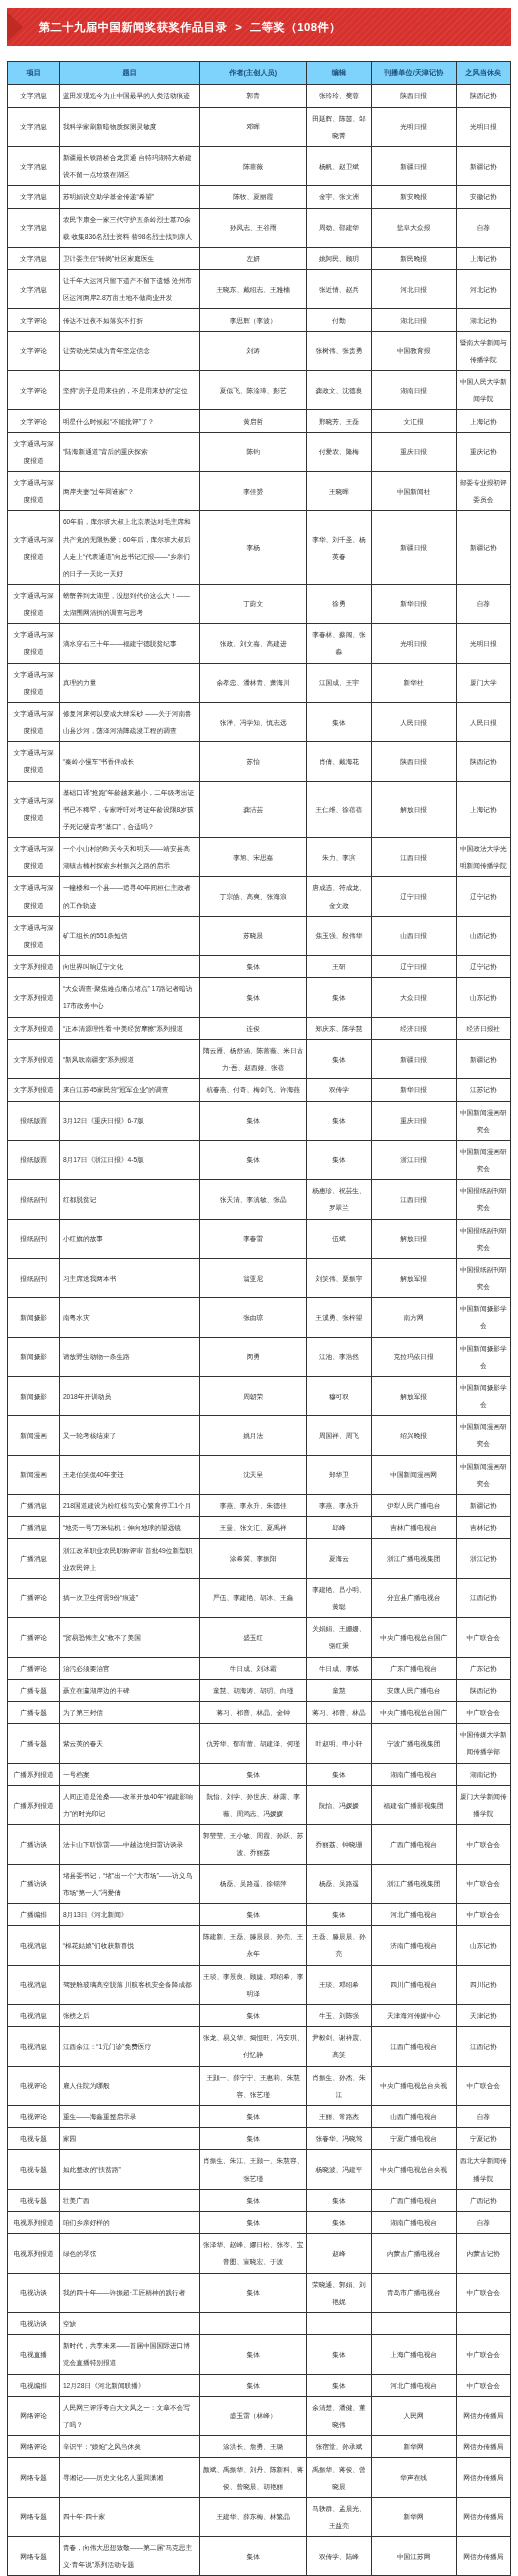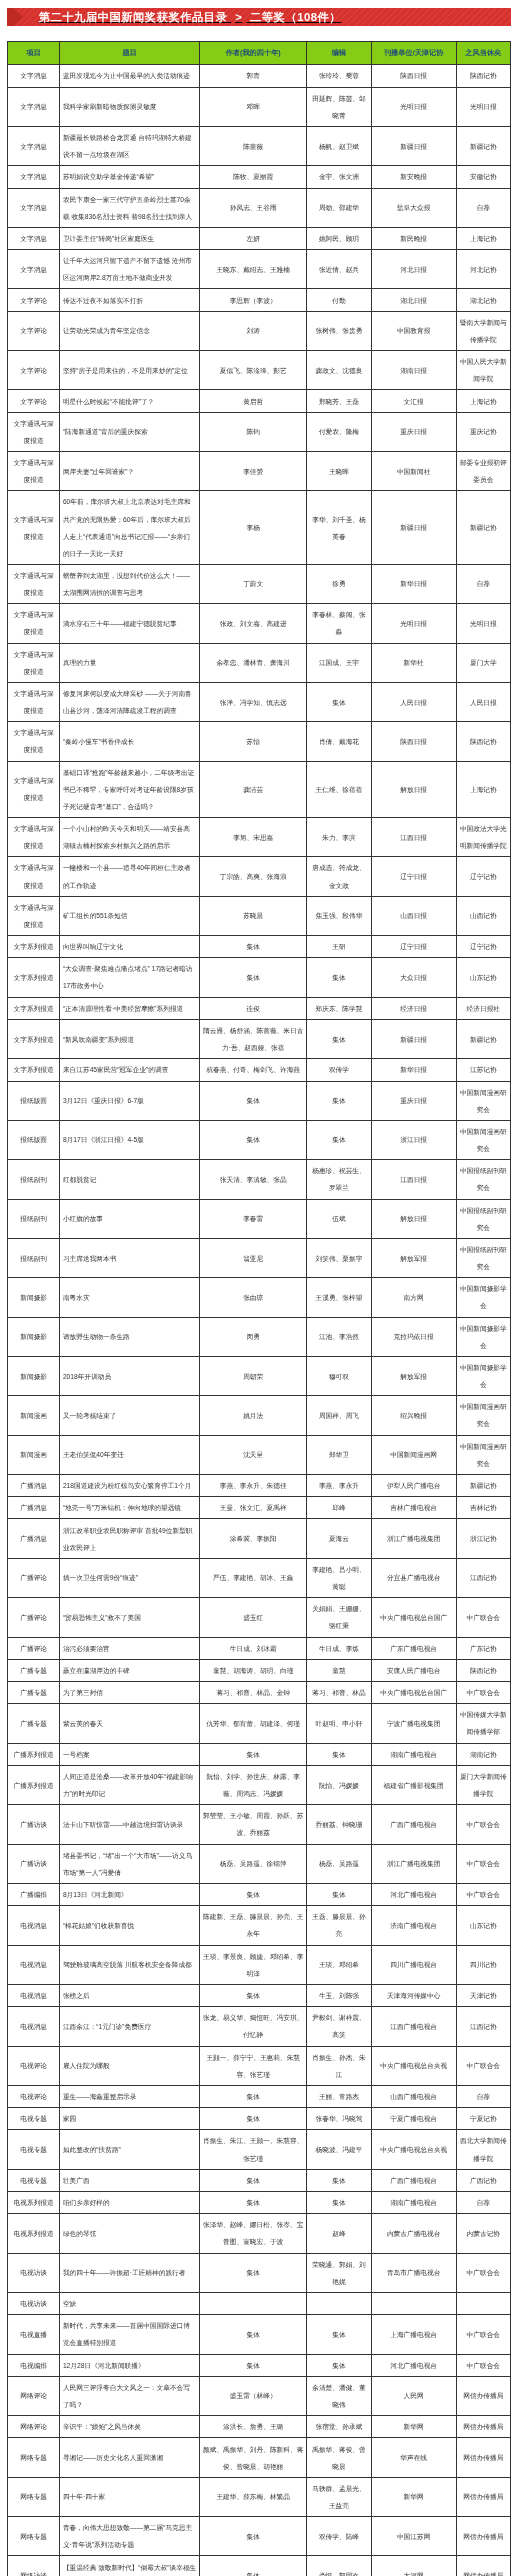--- a/index.html
+++ b/index.html
@@ -1,28 +1,28 @@
 <!DOCTYPE html>
 <html style="--banner-red: #d7312d; --banner-arrow: #bf2a22; --header-text: #1f4e79;font-size:8.2px"><head>
 <meta charset="utf-8">
 <style>
   html,body{margin:0;padding:0;}
   body{background:#ececec;font-family:"Liberation Sans","DejaVu Sans",sans-serif;}
   .page{width:518px;margin:0 auto;background:#ffffff;padding:5.2px 0 20.6px;box-sizing:border-box;min-height:2604px;}
-  .banner{position:relative;margin:3.1px 7.2px 0;height:18px;display:flex;align-items:center;overflow:hidden;
+  .banner{position:relative;margin:3.1px 7.2px 0;height:38px;display:flex;align-items:center;overflow:hidden;
           background:var(--banner-red,#d7312d);
-          background-image:repeating-linear-gradient(135deg, rgba(255,255,255,0.06) 0 1.5px, rgba(0,0,0,0) 1.5px 4.6px);text-decoration:underline;}
+          background-image:repeating-linear-gradient(135deg, rgba(255,255,255,0.06) 0 1.5px, rgba(0,0,0,0) 1.5px 4.6px);}
   .banner-chevron{width:0;height:0;border-top:15px solid transparent;border-bottom:15px solid transparent;
           border-left:16.5px solid var(--banner-arrow,#bf2a22);margin-right:15.5px;flex:0 0 auto;}
   .banner-title{color:#ffffff;font-size:11.3px;font-weight:bold;letter-spacing:0.5px;white-space:nowrap;}
   .banner-title .sep{margin:0 4.1px;}
   table.awards{width:504px;margin:14.4px auto 0;border-collapse:collapse;table-layout:fixed;}
   .awards th,.awards td{border:0.5px solid #333;text-align:center;vertical-align:middle;
           padding:2.1px 2.6px;font-size:6.7px;color:#333;line-height:2.55;word-break:break-word;}
-  .awards th{color:var(--header-text,#1f4e79);font-size:7.2px;font-weight:bold;line-height:1.7;padding:5.2px 2.1px;background:#84cc16;}
+  .awards th{color:var(--header-text,#1f4e79);font-size:7.2px;font-weight:bold;line-height:1.7;padding:5.2px 2.1px;background:#7dd3fc;}
   .awards td.cell-title{text-align:left;}
   col.c-cat{width:10.4%;} col.c-title{width:27.8%;} col.c-auth{width:21.3%;}
   col.c-ed{width:12.8%;} col.c-pub{width:16.9%;} col.c-sub{width:10.8%;}
 </style>
 </head>
 <body style="background: rgb(236, 236, 236);">
 
 <div class="page">
 
   <div class="banner">
@@ -40,21 +40,21 @@
         <col class="c-title">
         <col class="c-auth">
       <col class="c-ed">
         <col class="c-pub">
         <col class="c-sub">
     </colgroup>
     <thead>
         <tr>
           <th>项目</th>
           <th>题目</th>
-          <th>作者(我的四十年)</th>
+          <th>作者(主创人员)</th>
           <th>编辑</th>
           <th>刊播单位/天津记协</th>
           <th>之风当休矣</th>
         </tr>
       </thead>
     <tbody>
         <tr>
           <td class="cell-category">文字消息</td>
           <td class="cell-title">蓝田发现迄今为止中国最早的人类活动痕迹</td>
           <td class="cell-authors">郭青</td>

